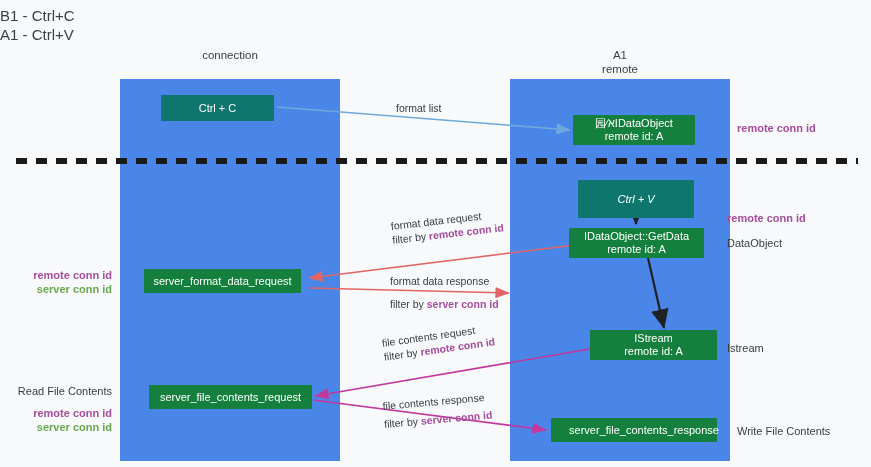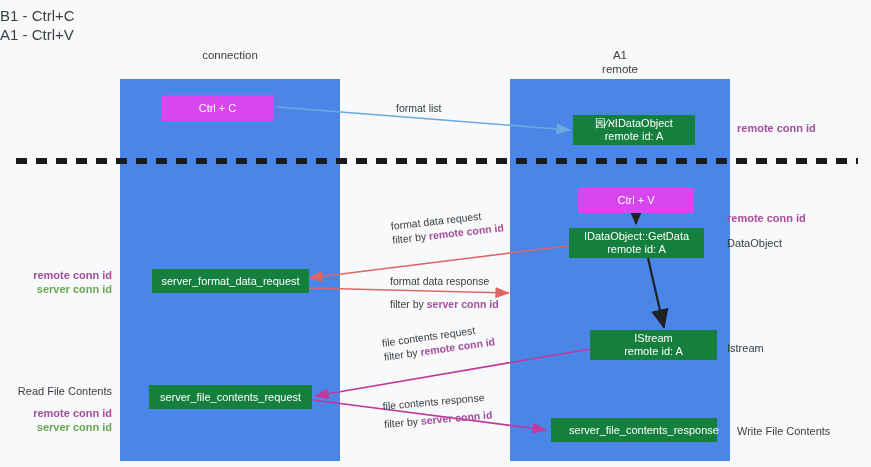--- a/index.html
+++ b/index.html
@@ -27,21 +27,21 @@
   
   .lane{background:#4a86e8;}
 
   
   .node{
     box-sizing:border-box;
     display:flex;flex-direction:column;align-items:center;justify-content:center;
     color:#ffffff;font-size:11px;line-height:13px;text-align:center;
     padding:2px 4px;
   }
-  .node.green{background:#d946ef;}
+  .node.green{background:#0f766e;}
   .node.orange{background:#15803d;}
   .node span{display:block;white-space:nowrap;}
 
   
   .ann{font-size:11px;line-height:14px;}
   .ann .purple{color:#a64d9e;font-weight:bold;}
   .ann .green{color:#6aa84f;font-weight:bold;}
   .ann .plain{color:#3c4043;}
   .ann.right-col{text-align:left;}
   .ann.left-col{text-align:right;}
@@ -111,30 +111,30 @@
 
   <div class="abs node green" style="left:161px;top:95px;width:113px;height:26px;">
     <span>Ctrl + C</span>
   </div>
 
   <div class="abs node orange" style="left:573px;top:115px;width:122px;height:30px;">
     <span>园⁄אIDataObject</span>
     <span>remote id: A</span>
   </div>
 
-  <div class="abs node green" style="left:578px;top:188px;width:116px;height:25px;">
+  <div class="abs node green" style="left:578px;top:180px;width:116px;height:38px;font-style:italic;">
     <span>Ctrl + V</span>
   </div>
 
   <div class="abs node orange" style="left:569px;top:228px;width:135px;height:30px;">
     <span>IDataObject::GetData</span>
     <span>remote id: A</span>
   </div>
 
-  <div class="abs node orange" style="left:152px;top:269px;width:157px;height:24px;">
+  <div class="abs node orange" style="left:144px;top:269px;width:157px;height:24px;">
     <span>server_format_data_request</span>
   </div>
 
 
   <div class="abs node orange" style="left:590px;top:330px;width:127px;height:30px;">
     <span>IStream</span>
     <span>remote id: A</span>
   </div>
 
   <div class="abs node orange" style="left:149px;top:385px;width:163px;height:24px;">

